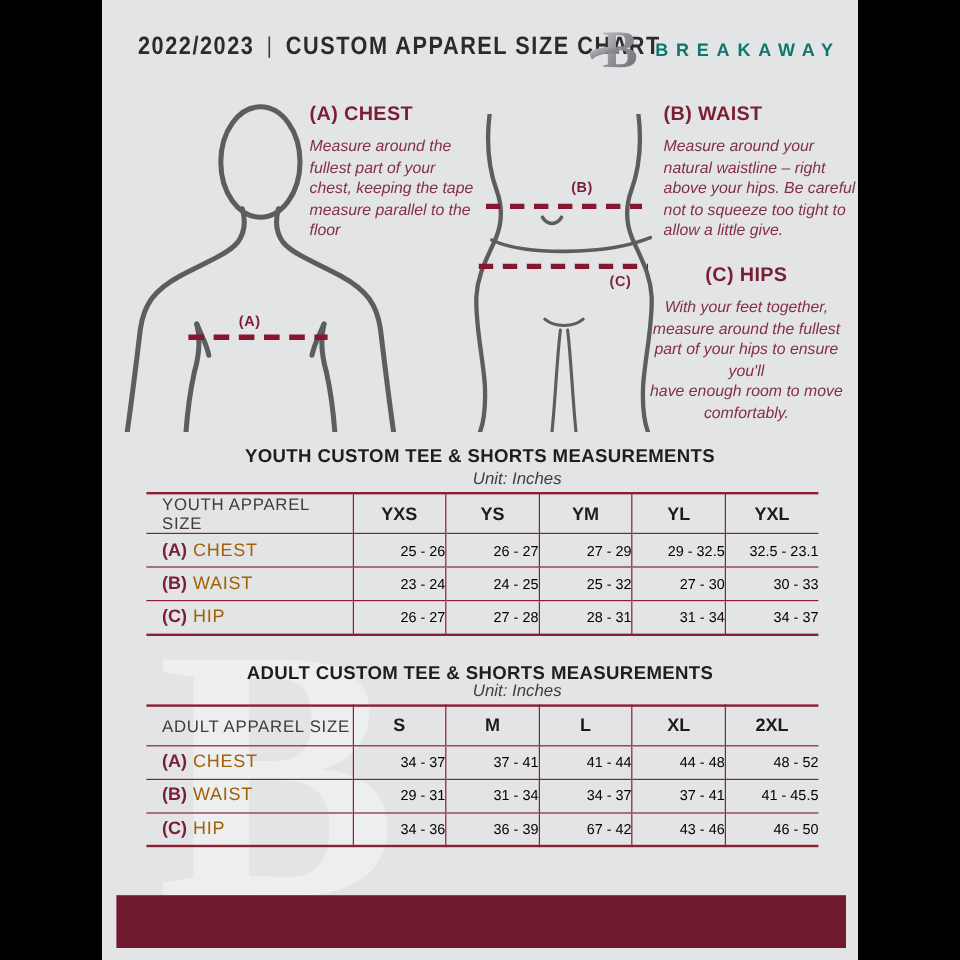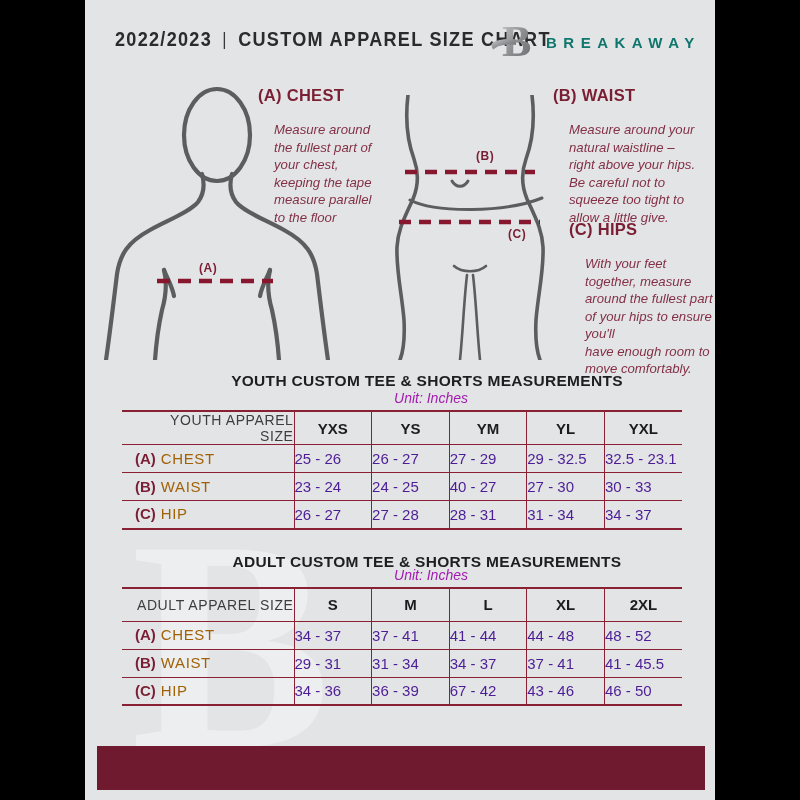--- a/index.html
+++ b/index.html
@@ -21,49 +21,49 @@
   
   .fig{position:absolute;z-index:1;}
   .fig-a{left:13px;top:84px;width:232px;height:276px;}
   .fig-b{left:305px;top:95px;width:160px;height:265px;}
   .fig svg{display:block;}
   .fig-label{position:absolute;font-size:12px;font-weight:bold;color:#7a1e33;letter-spacing:.5px;}
 
   
   .guide{position:absolute;z-index:2;}
   .guide-h{font-size:16.5px;font-weight:bold;color:#7a1e33;letter-spacing:.3px;margin:0 0 8px 0;}
-  .guide-p{font-size:13.2px;font-style:italic;color:#833046;line-height:1.33;margin:16px;white-space:pre-line;}
+  .guide-p{font-size:13.2px;font-style:italic;color:#833046;line-height:1.33;margin:0;white-space:pre-line;}
   .g-chest{left:173px;top:86px;width:140px;}
   .g-waist{left:468px;top:86px;width:162px;}
-  .g-hips{left:484px;top:220px;width:162px;}
+  .g-hips{left:456px;top:220px;width:162px;text-align:center;}
 
   
   .sec-title{position:absolute;left:0;width:630px;text-align:center;z-index:2;
-             font-weight:bold;font-size:15.5px;color:#1e1e1e;letter-spacing:.3px;margin-left:27px;}
+             font-weight:bold;font-size:15.5px;color:#1e1e1e;letter-spacing:.3px;}
   .sec-unit{position:absolute;left:0;width:692px;text-align:center;z-index:2;
-            font-style:italic;font-size:14px;color:#a21caf;}
+            font-style:italic;font-size:14px;color:#404040;}
   .t-youth-title{top:372px;} .t-youth-unit{top:390px;}
   .t-adult-title{top:553px;} .t-adult-unit{top:567px;}
 
   
   .tbl-wrap{position:absolute;left:37px;width:560px;z-index:2;}
   .tw-youth{top:410px;} .tw-adult{top:587px;}
   table{width:100%;border-collapse:collapse;table-layout:fixed;
         border-top:2px solid #8a2034;border-bottom:2px solid #8a2034;}
   col.c-lab{width:172px;}
   tr{border-bottom:1.5px solid #8a2034;}
   td,th{padding:0;vertical-align:middle;}
   td+td,th+th{border-left:1.5px solid #8a2034;}
   thead tr{height:33px;} tbody tr{height:28px;}
-  .h-label{font-weight:400;font-size:14px;color:#3d3d3d;letter-spacing:.6px;text-align:right;padding-left:13px;}
+  .h-label{font-weight:400;font-size:14px;color:#3d3d3d;letter-spacing:.6px;text-align:left;padding-left:13px;}
   .h-size{font-weight:bold;font-size:15px;color:#1c1c1c;text-align:center;margin-left:44px;}
   .r-lab{text-align:left;padding-left:13px;white-space:nowrap;}
   .r-key{font-weight:bold;color:#7a1e33;font-size:15px;margin-right:5px;}
   .r-name{color:#a16207;font-size:15px;letter-spacing:.6px;}
-  .r-val{text-align:left;font-size:15px;color:#4c1d95;}
+  .r-val{text-align:right;font-size:12px;color:#000000;}
 
   
   .footer-bar{position:absolute;left:12px;top:746px;width:608px;height:44px;background:#6f1a2e;z-index:3;}
 </style>
 </head>
 <body>
 
 <div class="doc">
 
   <div class="wm">B</div>
@@ -166,21 +166,21 @@
           <td class="r-val">25 - 26</td>
           <td class="r-val">26 - 27</td>
           <td class="r-val">27 - 29</td>
           <td class="r-val">29 - 32.5</td>
           <td class="r-val">32.5 - 23.1</td>
         </tr>
         <tr>
           <td class="r-lab"><span class="r-key">(B)</span><span class="r-name">WAIST</span></td>
           <td class="r-val">23 - 24</td>
           <td class="r-val">24 - 25</td>
-          <td class="r-val">40 - 27</td>
+          <td class="r-val">25 - 32</td>
           <td class="r-val">27 - 30</td>
           <td class="r-val">30 - 33</td>
         </tr>
         <tr>
           <td class="r-lab"><span class="r-key">(C)</span><span class="r-name">HIP</span></td>
           <td class="r-val">26 - 27</td>
           <td class="r-val">27 - 28</td>
           <td class="r-val">28 - 31</td>
           <td class="r-val">31 - 34</td>
           <td class="r-val">34 - 37</td>

